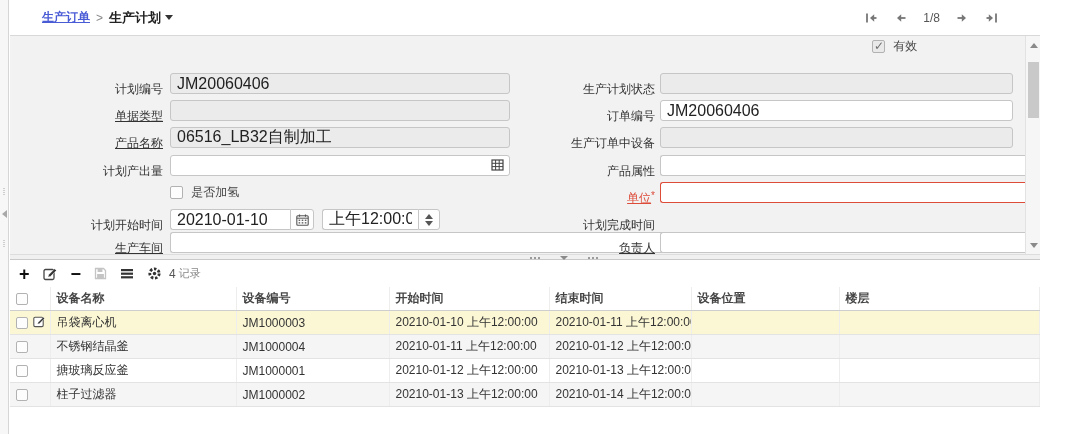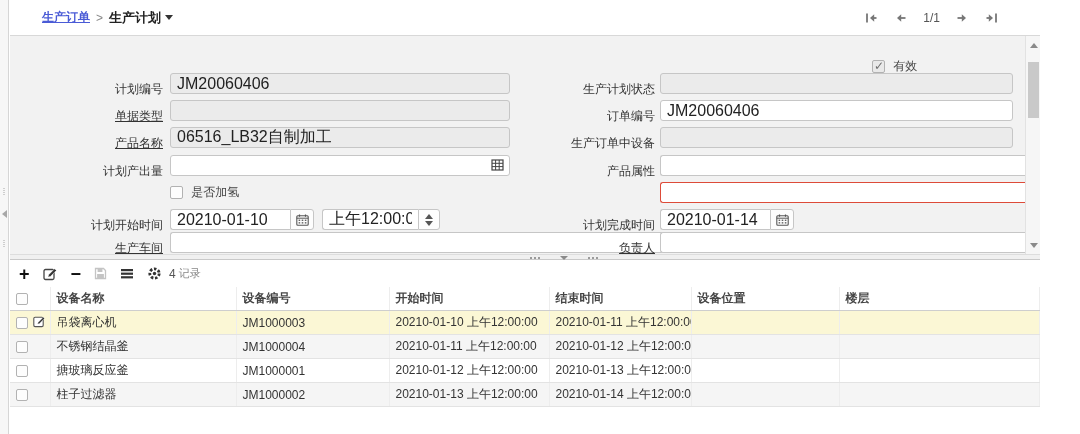--- a/index.html
+++ b/index.html
@@ -122,40 +122,40 @@
               <path d="M11.5 6H6.5" stroke="#777" stroke-width="1.8"></path>
               <path d="M9.2 2.2L5 6l4.2 3.8z" fill="#777"></path>
             </svg>
         </span>
         <span class="pbtn">
           <svg width="13" height="12" viewBox="0 0 13 12">
               <path d="M11.5 6H4.5" stroke="#777" stroke-width="1.8"></path>
               <path d="M7.2 2.2L3 6l4.2 3.8z" fill="#777"></path>
             </svg>
         </span>
-        <span class="ptext">1/1</span>
+        <span class="ptext">1/8</span>
         <span class="pbtn">
           <svg width="13" height="12" viewBox="0 0 13 12">
               <path d="M1.5 6h7" stroke="#777" stroke-width="1.8"></path>
               <path d="M5.8 2.2L10 6 5.8 9.8z" fill="#777"></path>
             </svg>
         </span>
         <span class="pbtn">
           <svg width="13" height="12" viewBox="0 0 13 12">
               <path d="M11 1.5v9" stroke="#777" stroke-width="1.8"></path>
               <path d="M1.5 6h5" stroke="#777" stroke-width="1.8"></path>
               <path d="M3.8 2.2L8 6 3.8 9.8z" fill="#777"></path>
             </svg>
         </span>
       </div>
     </div>
 
     <div class="form-panel">
 
-      <div class="frow" style="top:20px;">
+      <div class="frow" style="top:0;">
         <span style="position:absolute;left:862px;top:2px;">
           <span class="cb checked"></span>
           <span class="cblabel">有效</span>
         </span>
       </div>
 
       <div class="frow" style="top:37px;">
         <span class="lab lab-l">计划编号</span>
         <span class="ctl-l"><input class="txt disabled" readonly="" value="JM20060406" style=""></span>
         <span class="lab lab-r">生产计划状态</span>
@@ -192,20 +192,21 @@
           <input class="txt" value="" style="">
 
         </span>
       </div>
 
       <div class="frow" style="top:146px;">
         <span style="position:absolute;left:160px;top:2px;">
           <span class="cb"></span>
           <span class="cblabel">是否加氢</span>
         </span>
+        <span class="lab lab-r"><span class="linklab req-lab">单位</span><span class="req-star">*</span></span>
         <span class="ctl-r combo required">
           <input class="txt" value="" style="">
 
         </span>
       </div>
 
       <div class="frow" style="top:173px;">
         <span class="lab lab-l">计划开始时间</span>
         <span style="position:absolute;left:160px;top:0;display:flex;">
           <span class="ingrp">
@@ -228,40 +229,20 @@
           </span>
           <span class="ingrp" style="margin-left:8px;">
             <input class="txt" style="width: 96px; border-radius: 3px 0px 0px 3px; border-right: none;" value="上午12:00:00">
             <span class="sqbtn spin" style="width:22px;">
                 <span class="u"></span>
                 <span class="d"></span>
               </span>
           </span>
         </span>
         <span class="lab lab-r">计划完成时间</span>
-        <span style="position:absolute;left:650px;top:0;display:flex;">
-          <span class="ingrp">
-            <input class="txt" style="width: 110px; border-radius: 3px 0px 0px 3px; border-right: none;" value="20210-01-14">
-            <span class="sqbtn">
-              <svg width="13" height="12" viewBox="0 0 13 12">
-                  <rect x="0.8" y="1.8" width="11.4" height="9.4" rx="1" fill="none" stroke="#555" stroke-width="1.1"></rect>
-                  <path d="M0.8 4.2h11.4" stroke="#555" stroke-width="1"></path>
-                  <path d="M3.5 0.5v2.2M9.5 0.5v2.2" stroke="#555" stroke-width="1.2"></path>
-                  <g fill="#555">
-                    <rect x="2.6" y="5.6" width="1.6" height="1.3"></rect>
-                    <rect x="5.7" y="5.6" width="1.6" height="1.3"></rect>
-                    <rect x="8.8" y="5.6" width="1.6" height="1.3"></rect>
-                    <rect x="2.6" y="8.2" width="1.6" height="1.3"></rect>
-                    <rect x="5.7" y="8.2" width="1.6" height="1.3"></rect>
-                    <rect x="8.8" y="8.2" width="1.6" height="1.3"></rect>
-                  </g>
-                </svg>
-            </span>
-          </span>
-        </span>
       </div>
 
       <div class="frow" style="top:196px;">
         <span class="lab lab-l linklab">生产车间</span>
         <span class="ctl-l combo">
           <input class="txt" value="" style="">
 
         </span>
         <span class="lab lab-r linklab">负责人</span>
         <span class="ctl-r combo">

